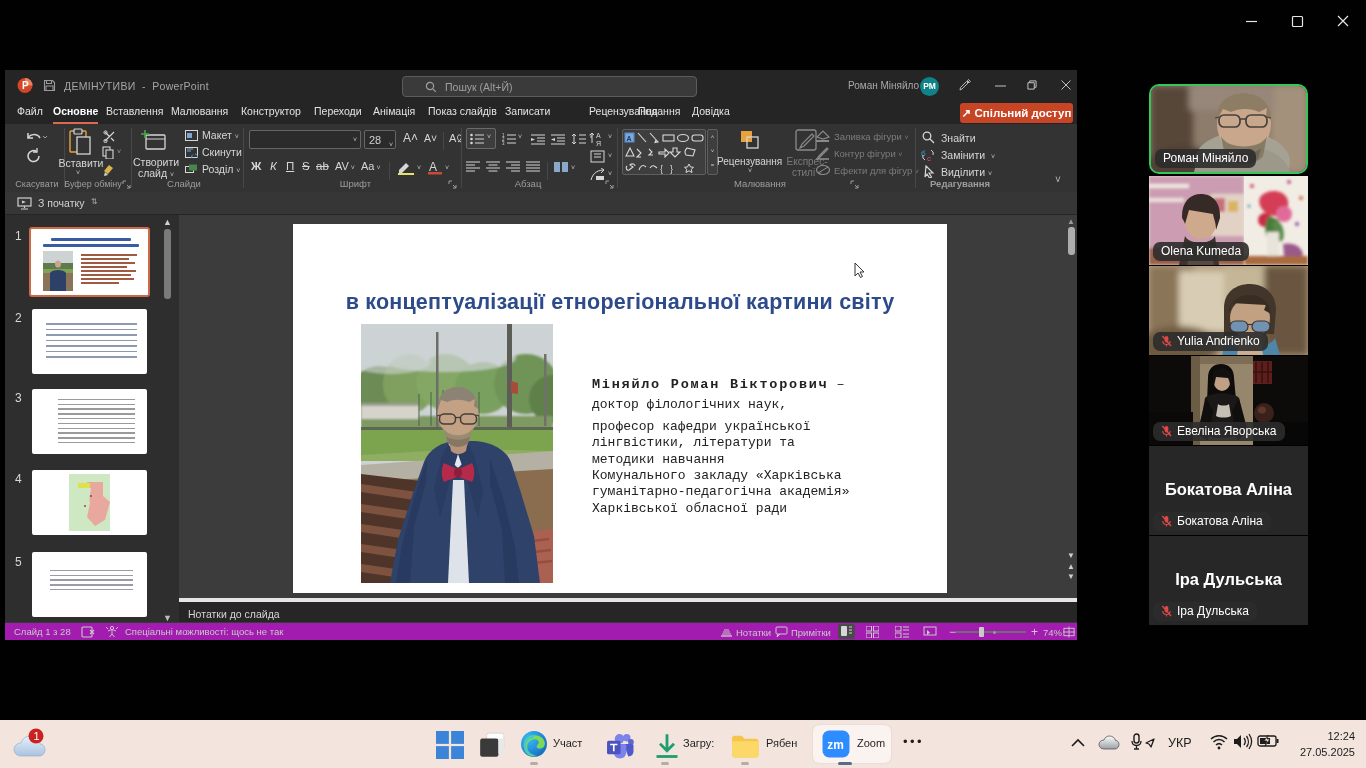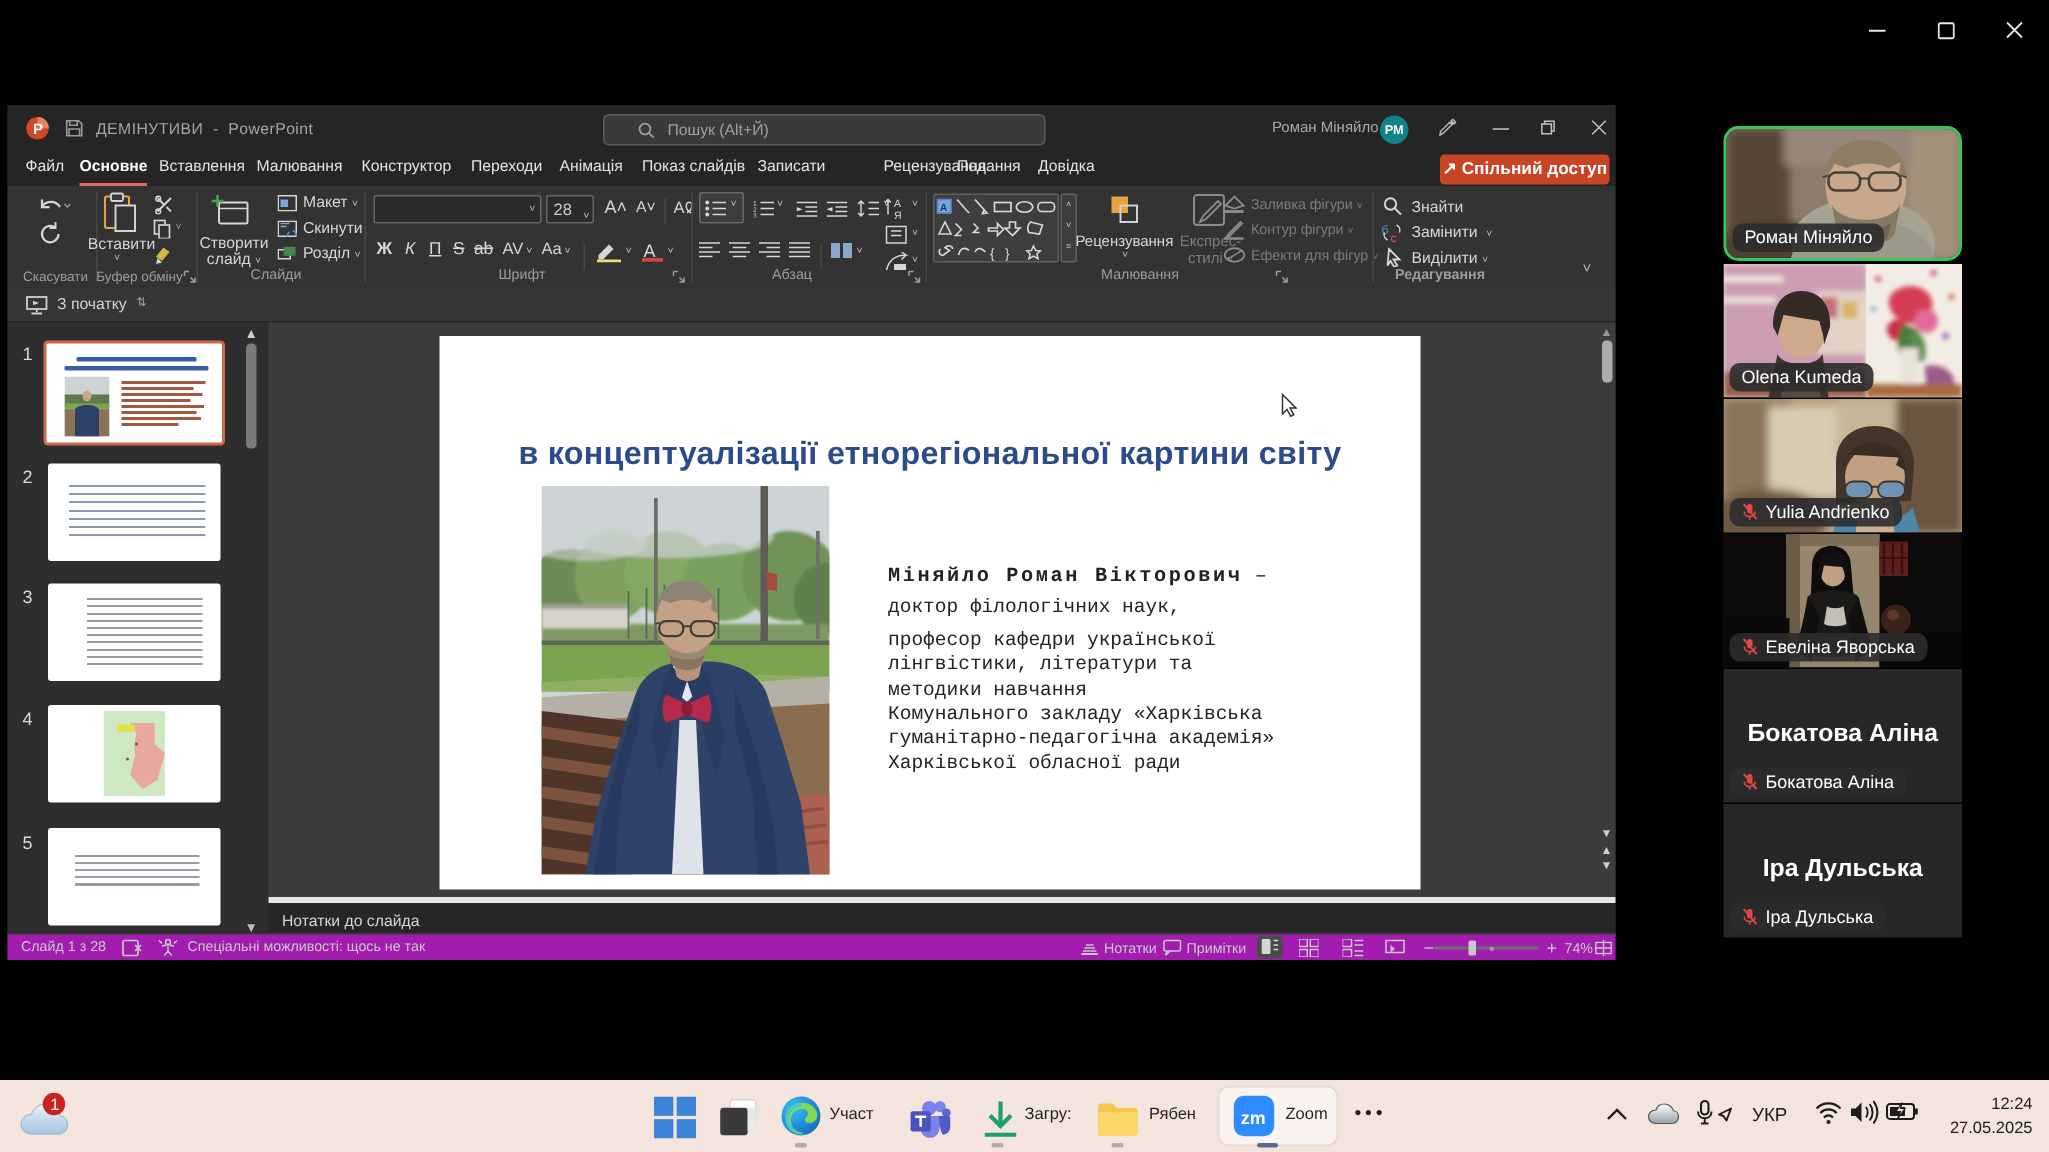--- a/index.html
+++ b/index.html
@@ -186,21 +186,21 @@
     <svg class="abs" style="left:392px;top:37px" width="20" height="14" viewBox="0 0 20 14">
           <path d="M2 9L9 2l3 3-7 7H2z" fill="#d6d6d6"></path>
           <rect x="1" y="12" width="16" height="2" fill="#e8e06a"></rect>
         </svg>
         <span class="abs" style="left:412px;top:40px;font-size:7px;color:#bdbdbd;">˅</span>
     <svg class="abs" style="left:422px;top:36px" width="16" height="15" viewBox="0 0 16 15">
           <text x="2" y="11" font-size="12" fill="#d6d6d6" font-family="Liberation Sans">A</text>
           <rect x="1" y="12" width="14" height="2.5" fill="#c94a3a"></rect>
         </svg>
         <span class="abs" style="left:440px;top:40px;font-size:7px;color:#bdbdbd;">˅</span>
-    <div class="glabel" style="left:320px;width:46px;">Шрифт</div>
+    <div class="glabel" style="left:320px;width:46px;text-align:right;">Шрифт</div>
     <svg class="abs" style="left:443px;top:56px" width="9" height="9" viewBox="0 0 9 9">
           <path d="M1 1h3M1 1v3M8 5v3h-3M5 5l3 3" stroke="#9d9d9d" stroke-width="1" fill="none"></path>
         </svg>
     <div class="gsep" style="left:456px;"></div>
 
     <div class="abs" style="left:461px;top:4px;width:30px;height:21px;border:1px solid #6a6a6a;background:#3d3d3d;border-radius:2px;"></div>
     <svg class="abs" style="left:465px;top:9px" width="14" height="12" viewBox="0 0 14 12">
           <circle cx="1.5" cy="2" r="1.3" fill="#d6d6d6"></circle>
           <circle cx="1.5" cy="6" r="1.3" fill="#d6d6d6"></circle>
           <circle cx="1.5" cy="10" r="1.3" fill="#d6d6d6"></circle>

